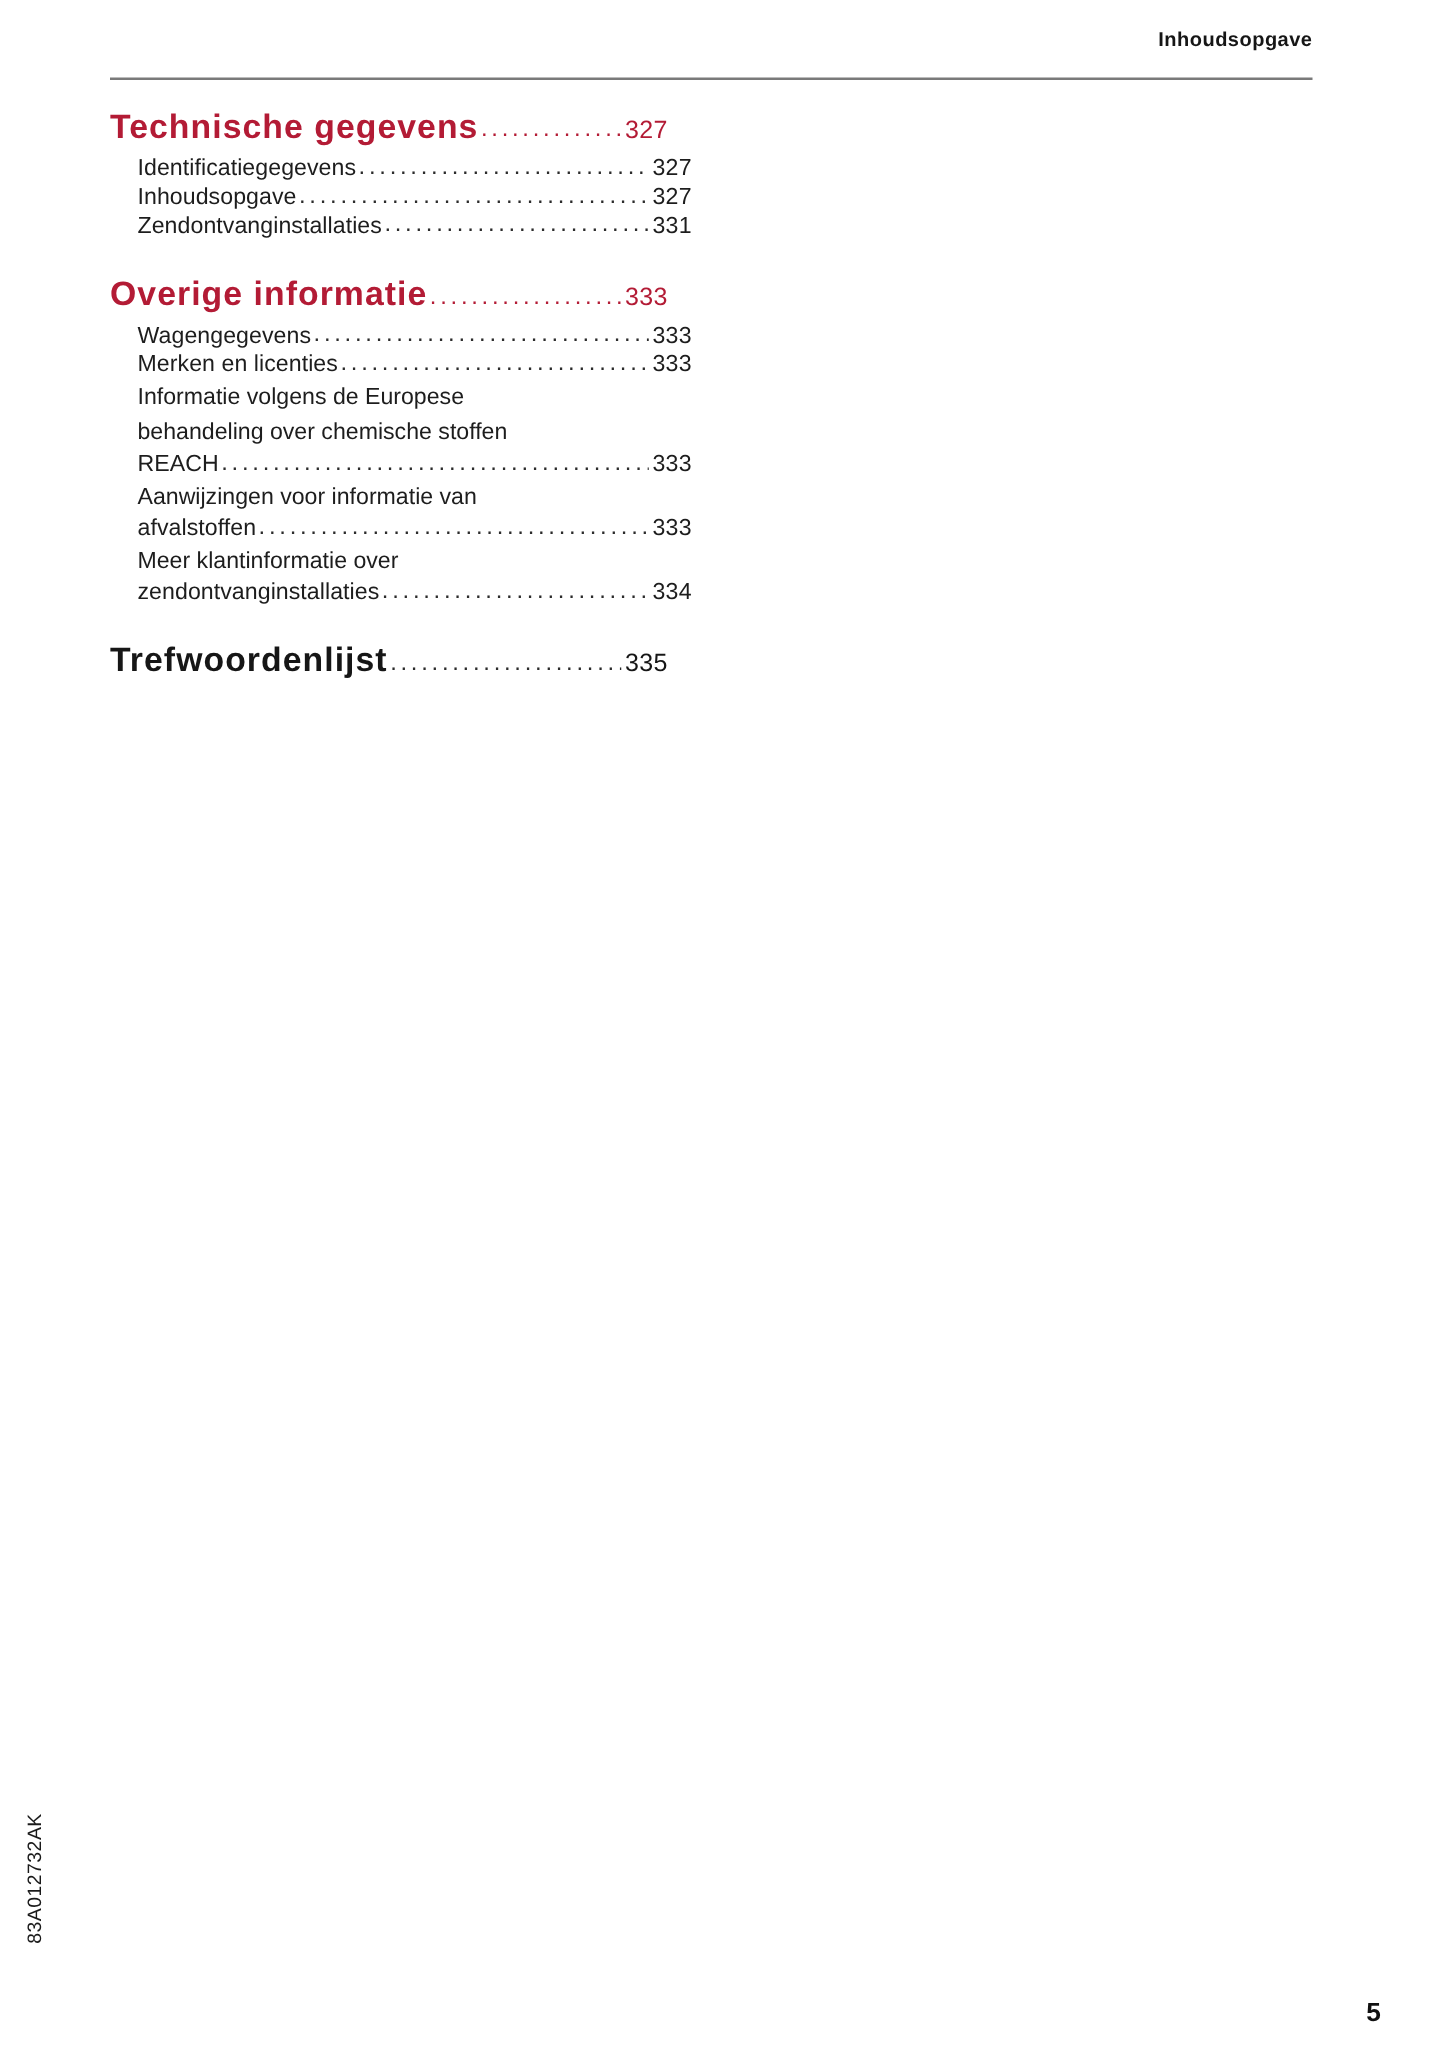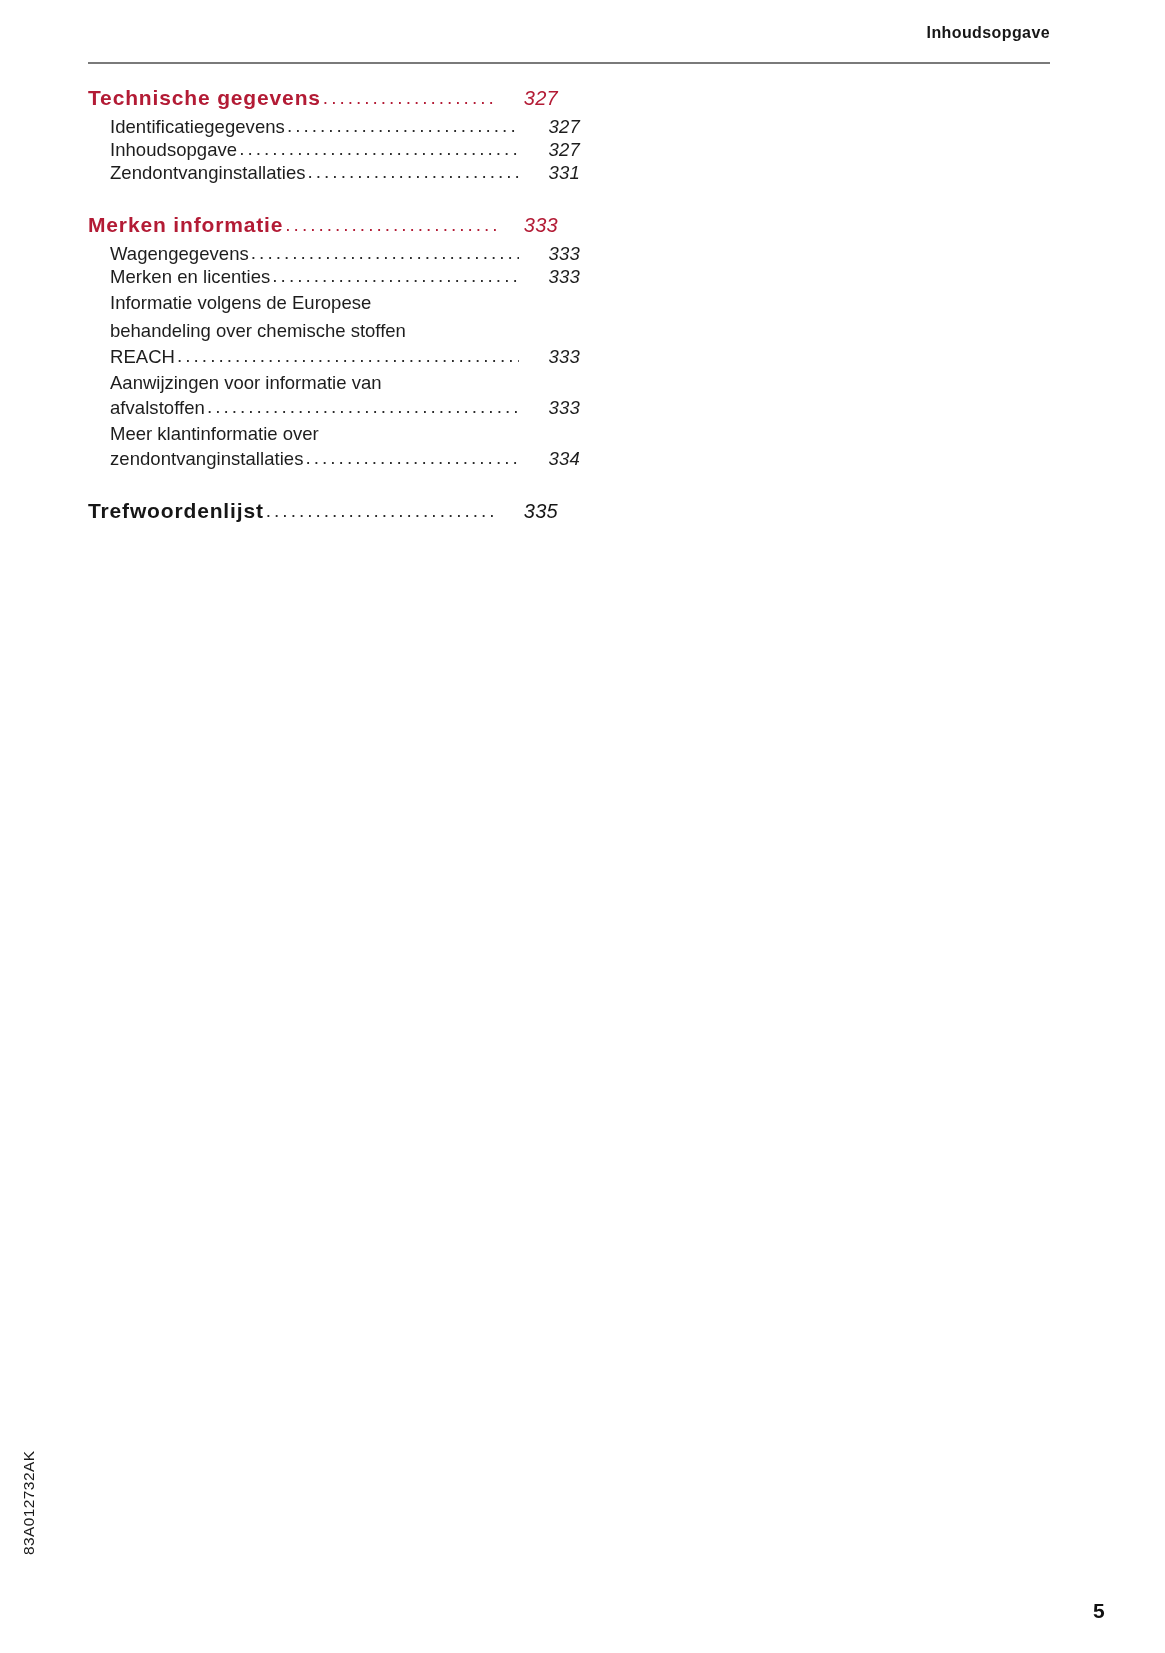--- a/index.html
+++ b/index.html
@@ -75,31 +75,29 @@
     line-height: 1;
     position: relative;
     top: -1px;
   }
   .leader::before {
     content: "..................................................................";
   }
 
   .row-page {
     flex: 0 0 58px;
-    text-align: right;
-    white-space: nowrap;
-    font-style: italic;
+    white-space: nowrap;
   }
 
   
   .section-row {
     margin-bottom: 6px;
   }
   .section-row .row-label {
-    font-size: 21px;
+    font-size: 27px;
     font-weight: bold;
     letter-spacing: 0.85px;
   }
   .section-row .row-page {
     font-size: 20px;
     font-weight: normal;
     letter-spacing: 0.3px;
   }
   .section-row.red .row-label,
   .section-row.red .row-page { color: #b31b35; }
@@ -189,21 +187,21 @@
         </div>
         <div class="toc-row entry">
           <span class="row-label">Zendontvanginstallaties</span>
           <span class="leader"></span>
           <span class="row-page">331</span>
         </div>
       </div>
       <div class="group-gap"></div>
       <div class="group">
         <div class="toc-row section-row red">
-          <span class="row-label">Merken informatie</span>
+          <span class="row-label">Overige informatie</span>
           <span class="leader"></span>
           <span class="row-page">333</span>
         </div>
         <div class="toc-row entry">
           <span class="row-label">Wagengegevens</span>
           <span class="leader"></span>
           <span class="row-page">333</span>
         </div>
         <div class="toc-row entry">
           <span class="row-label">Merken en licenties</span>

